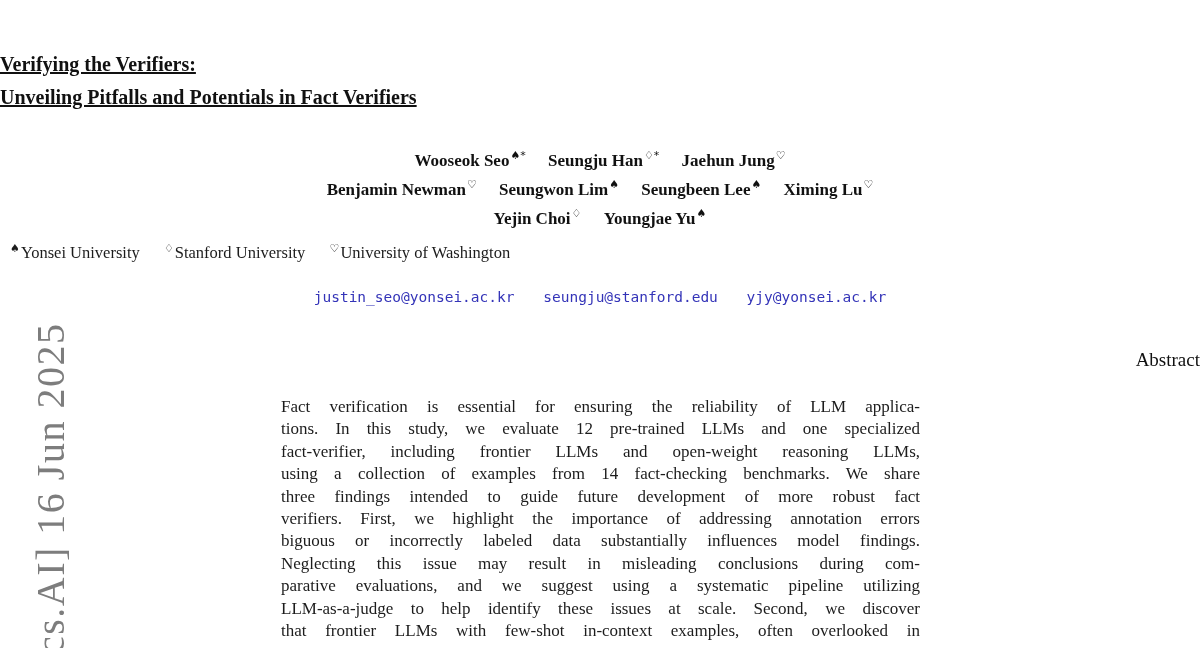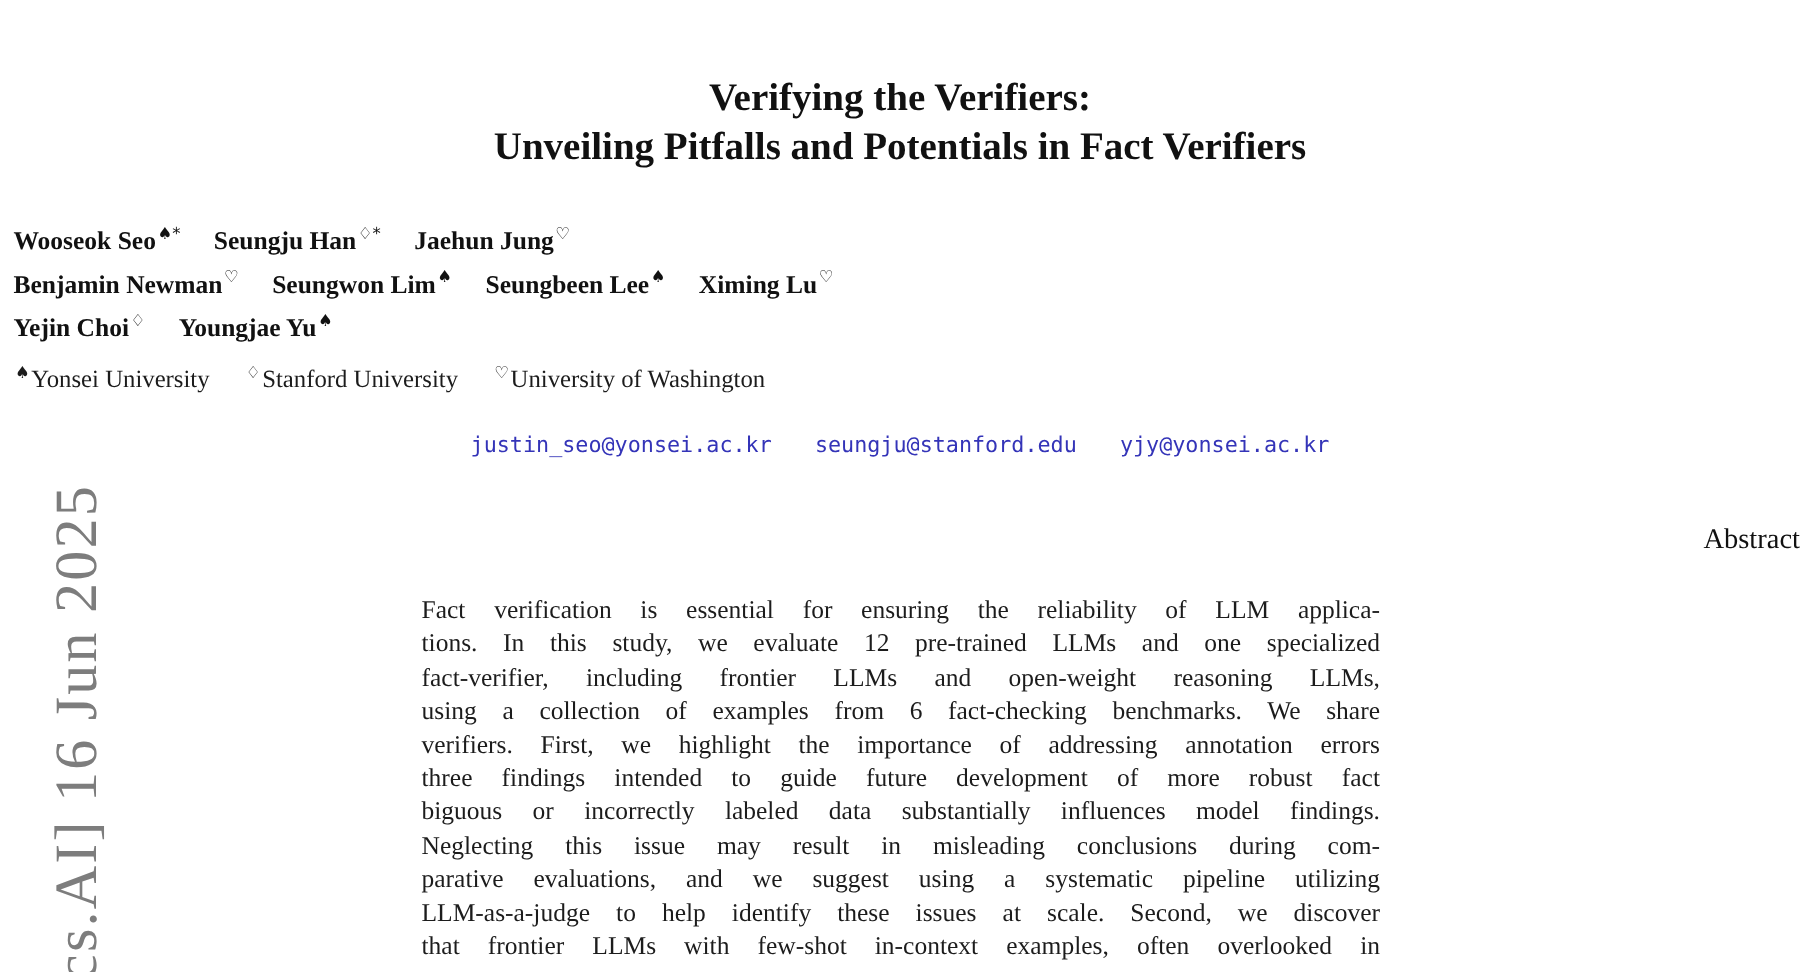--- a/index.html
+++ b/index.html
@@ -26,33 +26,33 @@
     letter-spacing: 1.5px;
     color: #7d7d7d;
     font-family: "Liberation Serif", serif;
   }
 
   .title-block {
     position: absolute;
     top: 48px;
     left: 0;
     width: 100%;
-    text-align: center;
     font-weight: bold;
-    font-size: 26px;
+    font-size: 20px;
     line-height: 33px;
     color: #111111;
+    text-decoration: underline;
   }
 
   .authors {
     position: absolute;
     top: 147px;
     left: 0;
     width: 100%;
-    text-align: left;
+    text-align: center;
     font-size: 17px;
     font-weight: bold;
     line-height: 27px;
     color: #111111;
   }
   .author { margin: 0 9px; white-space: nowrap; }
   .marks {
     font-size: 11px;
     font-weight: normal;
     font-family: "DejaVu Sans", sans-serif;
@@ -166,23 +166,23 @@
     <a class="email">seungju@stanford.edu</a>
     <a class="email">yjy@yonsei.ac.kr</a>
   </div>
 
   <div class="abstract-heading">Abstract</div>
 
   <div class="abstract-body">
     <div class="abs-line">Fact verification is essential for ensuring the reliability of LLM applica-</div>
     <div class="abs-line">tions. In this study, we evaluate 12 pre-trained LLMs and one specialized</div>
     <div class="abs-line">fact-verifier, including frontier LLMs and open-weight reasoning LLMs,</div>
-    <div class="abs-line">using a collection of examples from 6 fact-checking benchmarks. We share</div>
+    <div class="abs-line">using a collection of examples from 14 fact-checking benchmarks. We share</div>
+    <div class="abs-line">three findings intended to guide future development of more robust fact</div>
     <div class="abs-line">verifiers. First, we highlight the importance of addressing annotation errors</div>
-    <div class="abs-line">three findings intended to guide future development of more robust fact</div>
     <div class="abs-line">biguous or incorrectly labeled data substantially influences model findings.</div>
     <div class="abs-line">Neglecting this issue may result in misleading conclusions during com-</div>
     <div class="abs-line">parative evaluations, and we suggest using a systematic pipeline utilizing</div>
     <div class="abs-line">LLM-as-a-judge to help identify these issues at scale. Second, we discover</div>
     <div class="abs-line">that frontier LLMs with few-shot in-context examples, often overlooked in</div>
   </div>
 
 </div>
 
 </body></html>

